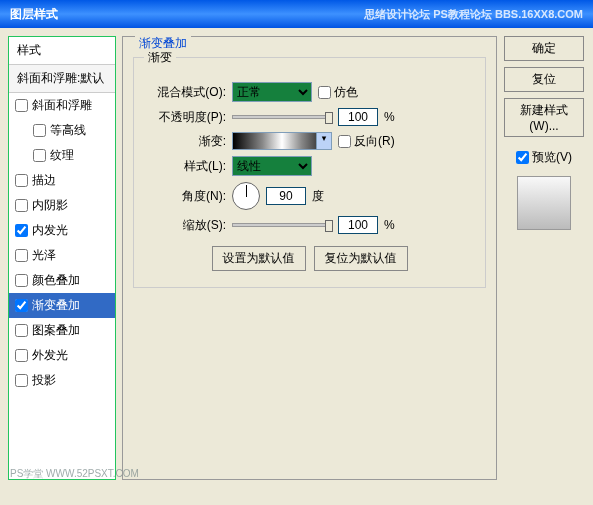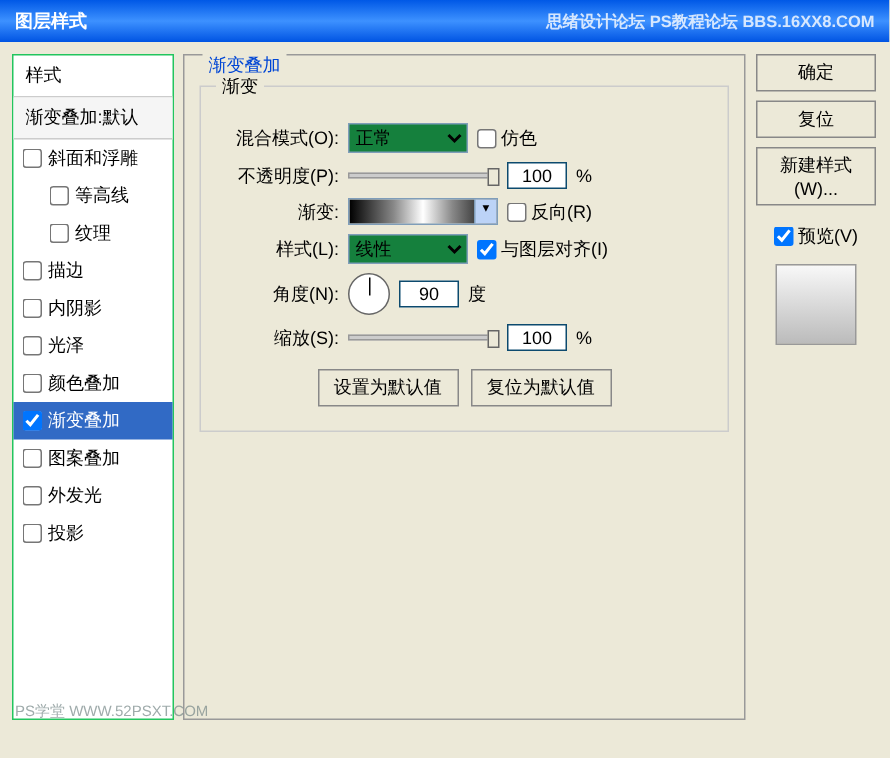--- a/index.html
+++ b/index.html
@@ -41,41 +41,45 @@
 
 <div class="titlebar">
   <span>图层样式</span>
   <span class="right">思绪设计论坛  PS教程论坛  BBS.16XX8.COM</span>
 </div>
 
 <div class="dialog-body">
 
   <div class="styles-panel">
     <div class="styles-header">样式</div>
-    <div class="styles-sub">渐变叠加:默认</div>
+    <div class="styles-sub">斜面和浮雕:默认</div>
     <div id="styles-list">
         <div class="style-item">
           <input type="checkbox" style="">
           <span>斜面和浮雕</span>
         </div>
         <div class="style-item indent">
           <input type="checkbox" style="">
           <span>等高线</span>
         </div>
         <div class="style-item indent">
           <input type="checkbox" style="">
           <span>纹理</span>
         </div>
         <div class="style-item">
           <input type="checkbox" style="">
           <span>描边</span>
         </div>
         <div class="style-item">
           <input type="checkbox" style="">
           <span>内阴影</span>
+        </div>
+        <div class="style-item">
+          <input type="checkbox" checked="" style="">
+          <span>内发光</span>
         </div>
         <div class="style-item">
           <input type="checkbox" style="">
           <span>光泽</span>
         </div>
         <div class="style-item">
           <input type="checkbox" style="">
           <span>颜色叠加</span>
         </div>
         <div class="style-item selected">
@@ -127,24 +131,20 @@
           </div>
         <label class="checkbox-lbl">
             <input type="checkbox" style="">
             <span>反向(R)</span>
           </label>
       </div>
 
       <div class="row">
         <span class="row-label">样式(L):</span>
         <select><option>线性</option></select>
-        <label class="checkbox-lbl">
-            <input type="checkbox" checked="" style="">
-            <span>与图层对齐(I)</span>
-          </label>
       </div>
 
       <div class="row">
         <span class="row-label">角度(N):</span>
         <div class="angle-dial"></div>
         <input class="num-input" value="90" style="">
         <span>度</span>
       </div>
 
       <div class="row">

